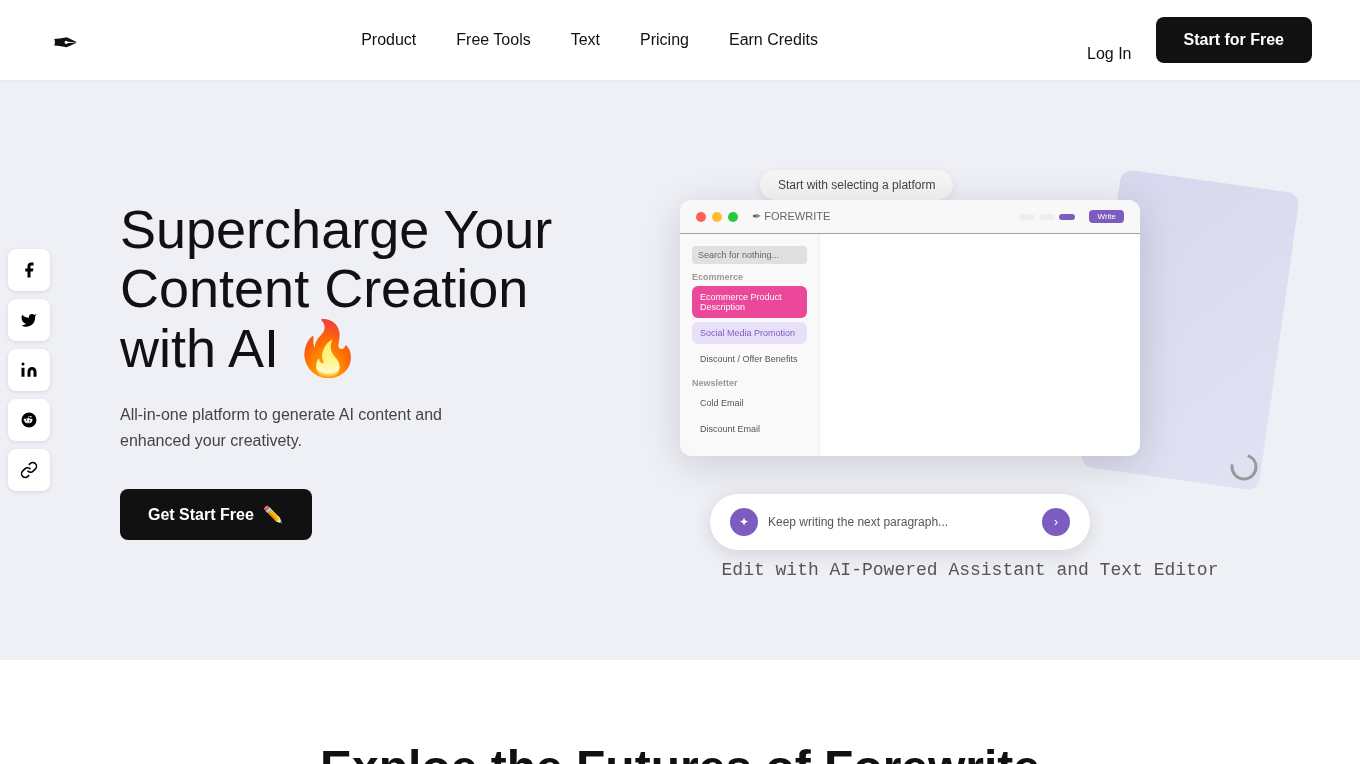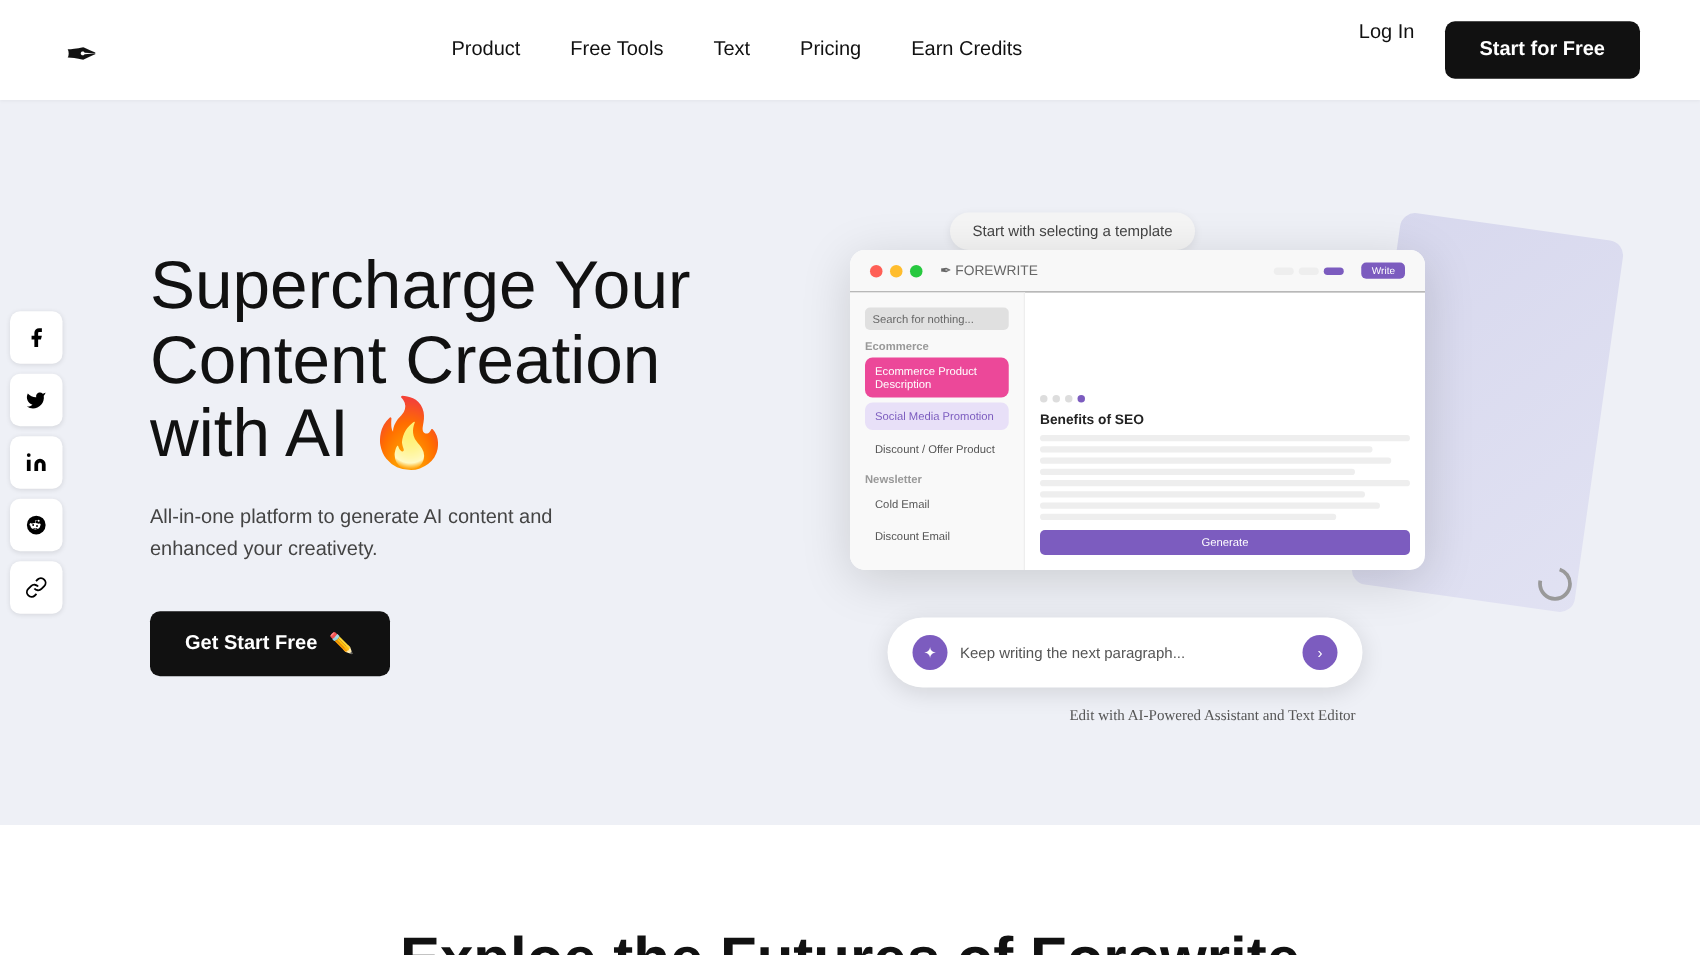--- a/index.html
+++ b/index.html
@@ -35,21 +35,21 @@
       list-style: none;
     }
     .nav-links a {
       text-decoration: none;
       color: #111;
       font-size: 16px;
       font-weight: 500;
     }
     .nav-right {
       display: flex;
-      align-items: flex-start;
+      align-items: flex-end;
       gap: 24px;
     }
     .login-btn {
       background: none;
       border: none;
       font-size: 16px;
       font-weight: 500;
       cursor: pointer;
       color: #111;
     }
@@ -320,24 +320,24 @@
       right: 0;
       font-size: 22px;
     }
 
     
     .mockup-caption {
       position: absolute;
       bottom: -10px;
       left: 50%;
       transform: translateX(-50%);
-      font-size: 12px;
+      font-size: 18px;
       color: #555;
       white-space: nowrap;
-      font-family: Liberation Serif, serif;
+      font-family: Liberation Mono, monospace;
     }
 
     
     .features-section {
       background: #fff;
       padding: 80px 80px 40px;
       text-align: center;
     }
     .features-title {
       font-size: 48px;
@@ -413,21 +413,21 @@
     <p class="hero-subtitle">All-in-one platform to generate AI content and enhanced your creativety.</p>
     <button class="cta-btn">
       <span>Get Start Free</span>
       <span>✏️</span>
     </button>
   </div>
 
   <div class="hero-visual">
     <div class="mockup-wrapper">
 
-      <div class="template-bubble">Start with selecting a template</div>
+      <div class="template-bubble">Start with selecting a platform</div>
 
       <div class="mockup-bg-card"></div>
 
       <div class="mockup-main">
         <div class="mockup-header">
           <div class="mockup-dot" style="background:#ff5f56"></div>
           <div class="mockup-dot" style="background:#ffbd2e"></div>
           <div class="mockup-dot" style="background:#27c93f"></div>
           <span class="mockup-title-bar">✒ FOREWRITE</span>
           <div style="flex:1"></div>
@@ -437,42 +437,24 @@
             <div style="width:16px;height:6px;background:#7c5cbf;border-radius:3px"></div>
           </div>
           <div style="margin-left:8px;background:#7c5cbf;color:#fff;font-size:8px;padding:2px 8px;border-radius:4px">Write</div>
         </div>
         <div class="mockup-body">
           <div class="mockup-sidebar">
             <div style="background:#e0e0e0;height:18px;border-radius:4px;margin-bottom:8px;font-size:9px;padding:4px 6px;color:#666">Search for nothing...</div>
             <div class="mockup-sidebar-section">Ecommerce</div>
             <div class="mockup-sidebar-item active">Ecommerce Product Description</div>
             <div class="mockup-sidebar-item highlight">Social Media Promotion</div>
-            <div class="mockup-sidebar-item">Discount / Offer Product</div>
+            <div class="mockup-sidebar-item">Discount / Offer Benefits</div>
             <div class="mockup-sidebar-section">Newsletter</div>
             <div class="mockup-sidebar-item">Cold Email</div>
             <div class="mockup-sidebar-item">Discount Email</div>
-          </div>
-          <div class="mockup-content">
-            <div class="mockup-editor-header">
-              <div class="mockup-editor-dot"></div>
-              <div class="mockup-editor-dot"></div>
-              <div class="mockup-editor-dot"></div>
-              <div class="mockup-editor-dot" style="background:#7c5cbf"></div>
-            </div>
-            <div class="mockup-content-title">Benefits of SEO</div>
-            <div class="mockup-text-line" style="width:100%"></div>
-            <div class="mockup-text-line" style="width:90%"></div>
-            <div class="mockup-text-line" style="width:95%"></div>
-            <div class="mockup-text-line" style="width:85%"></div>
-            <div class="mockup-text-line" style="width:100%"></div>
-            <div class="mockup-text-line" style="width:88%"></div>
-            <div class="mockup-text-line" style="width:92%"></div>
-            <div class="mockup-text-line" style="width:80%"></div>
-            <button class="mockup-generate-btn">Generate</button>
           </div>
         </div>
       </div>
 
       <div class="ai-chat-bubble">
         <div class="ai-chat-icon">✦</div>
         <span class="ai-chat-text">Keep writing the next paragraph...</span>
         <div class="ai-chat-send">›</div>
       </div>
 

